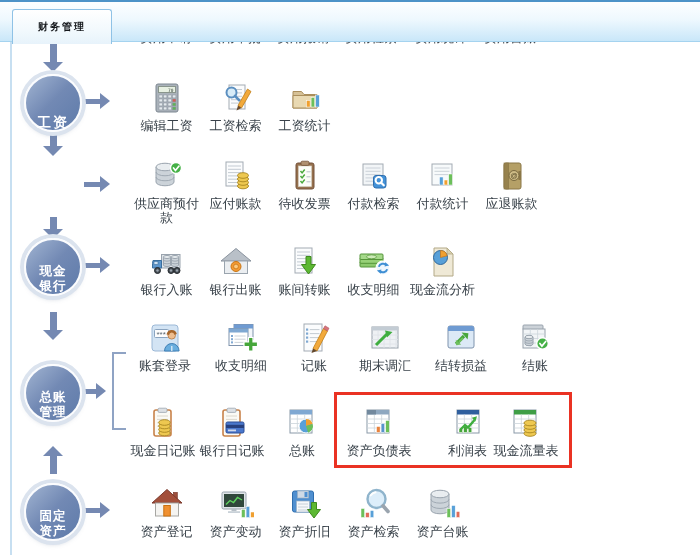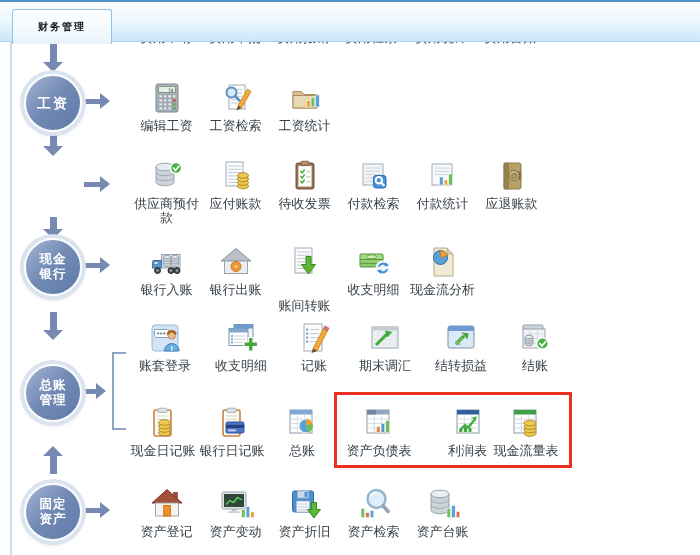--- a/index.html
+++ b/index.html
@@ -13,21 +13,21 @@
     border:1px solid #8fc2e6;border-bottom:none;border-radius:3px 3px 0 0;
     display:flex;align-items:center;justify-content:center;
     font-size:10px;font-weight:bold;color:#15181c;letter-spacing:2px;cursor:pointer;}
   .side-border{position:absolute;left:10px;top:42px;width:2px;height:513px;background:#c7dff1;z-index:0;}
   .content{position:absolute;left:0;top:0;width:700px;height:555px;}
   .clipped-label{position:absolute;top:30px;width:80px;height:15px;line-height:15px;text-align:center;
     font-size:13px;color:#39424a;z-index:1;white-space:nowrap;}
   .circle{position:absolute;width:54px;height:54px;border-radius:50%;z-index:2;cursor:pointer;
     background:linear-gradient(135deg,#a2b5d2 0%,#7289b4 48%,#5e7baa 100%);
     border:2px solid #fbfcfe;box-shadow:0 0 0 4px #dbe3ee,0 3px 5px rgba(100,120,150,.35);
-    display:flex;flex-direction:column;align-items:center;justify-content:center;
+    display:flex;flex-direction:column;align-items:center;justify-content:flex-end;
     color:#fff;font-weight:bold;}
   .circle .ln{font-size:12.5px;line-height:15px;letter-spacing:1px;}
   .circle.one .ln{font-size:14px;letter-spacing:2px;}
   .varrow{position:absolute;left:43px;width:20px;z-index:1;}
   .varrow .stem{width:7px;margin:0 auto;background:#7589b2;}
   .varrow .head{width:0;height:0;margin:0 auto;border-left:10px solid transparent;border-right:10px solid transparent;border-top:10px solid #7589b2;}
   .varrow.up .head{border-top:none;border-bottom:10px solid #7589b2;}
   .harrow{position:absolute;display:flex;align-items:center;z-index:1;}
   .harrow .hstem{height:5px;background:#7589b2;}
   .harrow .hhead{width:0;height:0;border-top:8px solid transparent;border-bottom:8px solid transparent;border-left:10px solid #7589b2;}
@@ -269,21 +269,21 @@
           <span class="ic">
             <svg width="36" height="36" viewBox="0 0 36 36">
               <polygon points="18,4.5 3,17 33,17" fill="#b9c0c8" stroke="#8a939e"></polygon>
               <rect x="6.5" y="17" width="23" height="12.5" fill="#ebeef1" stroke="#9aa4ae"></rect>
               <circle cx="18" cy="22.5" r="5" fill="#f49a32" stroke="#c87514"></circle>
               <circle cx="18" cy="22.5" r="2.4" fill="#fcca80" stroke="#c87514" stroke-width="0.8"></circle>
             </svg>
           </span>
           <span class="lb">银行出账</span>
         </div>
-        <div class="item" style="width: 69px; gap: 16px;">
+        <div class="item" style="width: 69px;">
           <span class="ic">
             <svg width="36" height="36" viewBox="0 0 36 36">
               <rect x="8" y="4" width="17" height="25" fill="#fbfcfd" stroke="#a3abb4"></rect>
               <line x1="10" y1="8" x2="23" y2="8" stroke="#bcc5cd" stroke-width="0.9"></line>
               <line x1="10" y1="11.3" x2="23" y2="11.3" stroke="#bcc5cd" stroke-width="0.9"></line>
               <line x1="10" y1="14.6" x2="23" y2="14.6" stroke="#bcc5cd" stroke-width="0.9"></line>
               <line x1="10" y1="17.9" x2="23" y2="17.9" stroke="#bcc5cd" stroke-width="0.9"></line>
               <line x1="10" y1="21.2" x2="23" y2="21.2" stroke="#bcc5cd" stroke-width="0.9"></line>
               <line x1="10" y1="24.5" x2="23" y2="24.5" stroke="#bcc5cd" stroke-width="0.9"></line>
               <path d="M19 12.5 h5 v8 h4.5 L21.5 30 L14.5 20.5 H19 Z" fill="#5cb832" stroke="#3f8a1f"></path>

